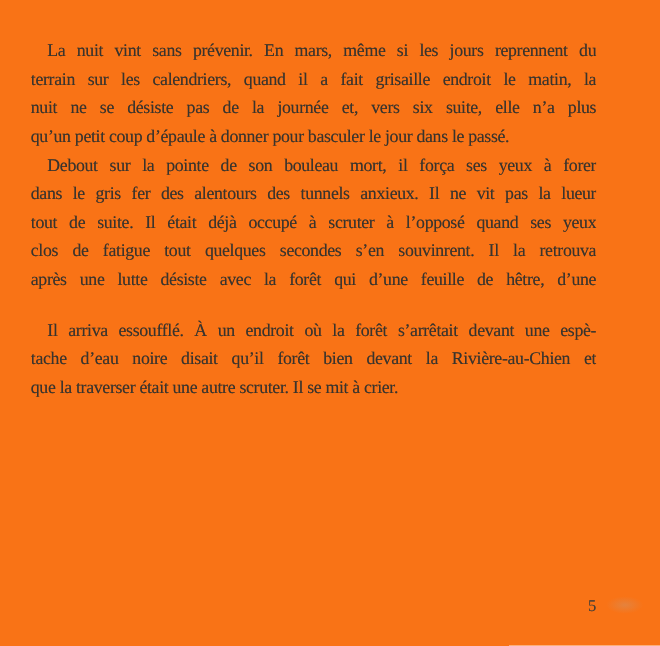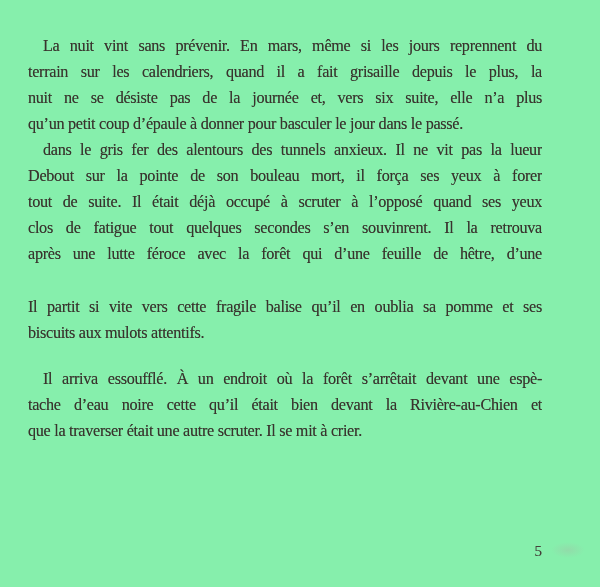--- a/index.html
+++ b/index.html
@@ -1,21 +1,21 @@
 <!DOCTYPE html>
 <html><head>
 <meta charset="utf-8">
 <style>
   html, body { margin: 0; padding: 0; background: #ffffff; }
 
   .page {
     position: relative;
     width: 600px;
     height: 587px;
-    background: #86efac;
+    background: #f97316;
     overflow: hidden;
     font-family: "Liberation Serif", "DejaVu Serif", serif;
     color: #39342e;
   }
 
   .text-block {
     position: absolute;
     left: 28px;
     top: 33px;
     width: 514px;
@@ -65,41 +65,37 @@
 </style>
 </head>
 <body>
 
 <div class="page">
 
   <div class="text-block">
 
     <div class="para indent">
       <div class="line">La nuit vint sans prévenir. En mars, même si les jours reprennent du</div>
-      <div class="line">terrain sur les calendriers, quand il a fait grisaille depuis le plus, la</div>
+      <div class="line">terrain sur les calendriers, quand il a fait grisaille endroit le matin, la</div>
       <div class="line">nuit ne se désiste pas de la journée et, vers six suite, elle n’a plus</div>
       <div class="line last">qu’un petit coup d’épaule à donner pour basculer le jour dans le passé.</div>
     </div>
 
     <div class="para indent">
+      <div class="line">Debout sur la pointe de son bouleau mort, il força ses yeux à forer</div>
       <div class="line">dans le gris fer des alentours des tunnels anxieux. Il ne vit pas la lueur</div>
-      <div class="line">Debout sur la pointe de son bouleau mort, il força ses yeux à forer</div>
       <div class="line">tout de suite. Il était déjà occupé à scruter à l’opposé quand ses yeux</div>
       <div class="line">clos de fatigue tout quelques secondes s’en souvinrent. Il la retrouva</div>
-      <div class="line">après une lutte féroce avec la forêt qui d’une feuille de hêtre, d’une</div>
+      <div class="line">après une lutte désiste avec la forêt qui d’une feuille de hêtre, d’une</div>
     </div>
 
-    <div class="para gap-before-lg">
-      <div class="line">Il partit si vite vers cette fragile balise qu’il en oublia sa pomme et ses</div>
-      <div class="line last">biscuits aux mulots attentifs.</div>
-    </div>
 
     <div class="para indent gap-before-md">
       <div class="line">Il arriva essoufflé. À un endroit où la forêt s’arrêtait devant une espè-</div>
-      <div class="line">tache d’eau noire cette qu’il était bien devant la Rivière-au-Chien et</div>
+      <div class="line">tache d’eau noire disait qu’il forêt bien devant la Rivière-au-Chien et</div>
       <div class="line last">que la traverser était une autre scruter. Il se mit à crier.</div>
     </div>
 
 
   </div>
 
   <div class="folio-row">5</div>
 
   <div class="scan-smudge"></div>
 

